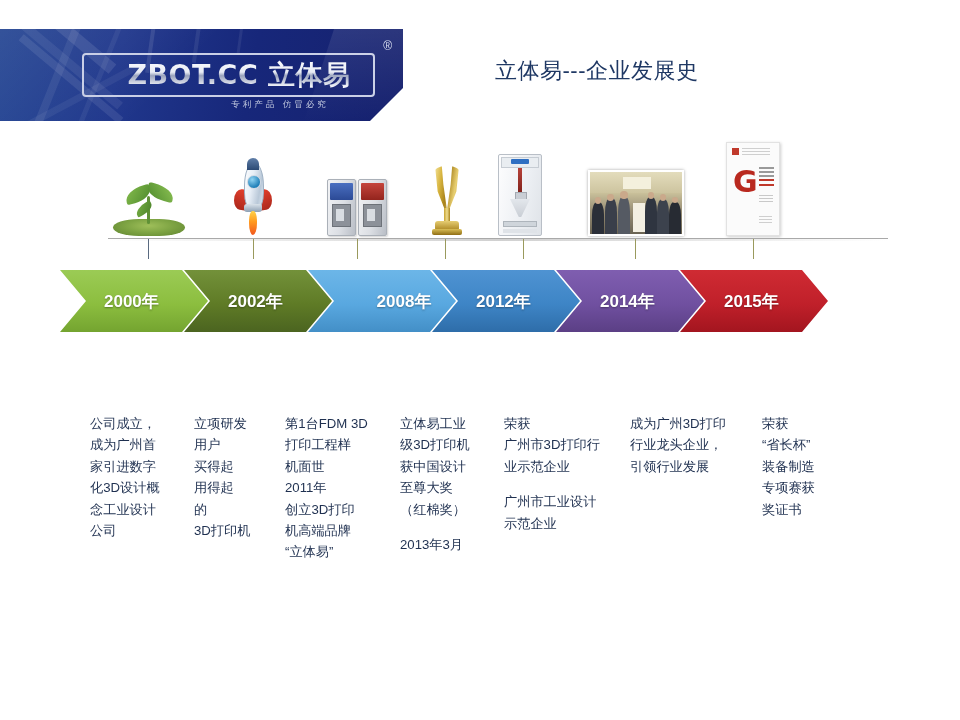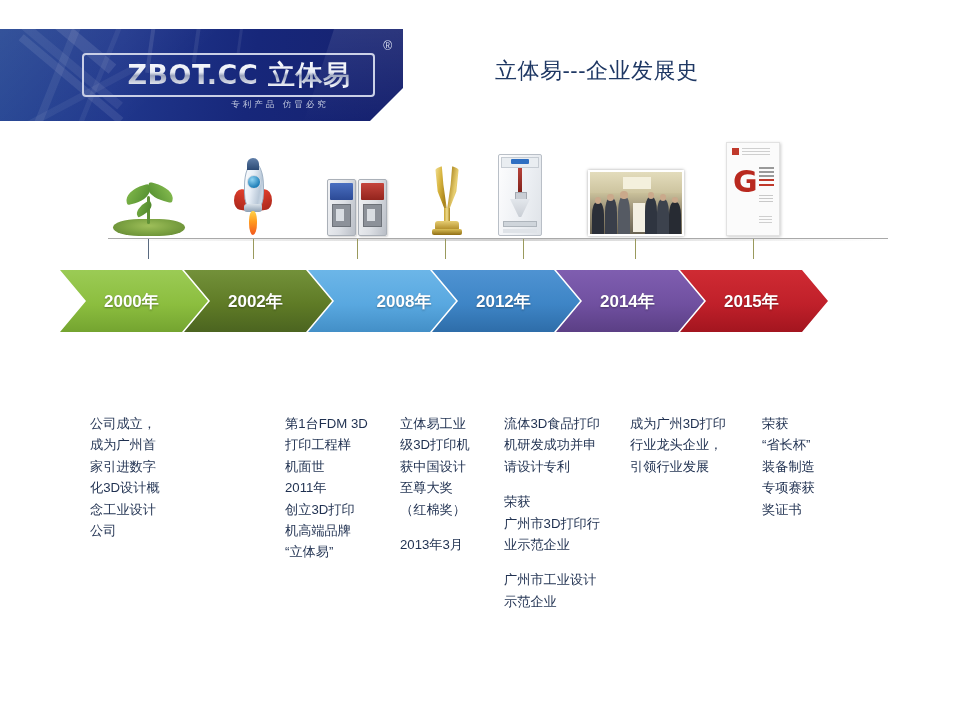--- a/index.html
+++ b/index.html
@@ -362,20 +362,28 @@
 
     <div class="col" style="left:90px;width:100px;">
       <p>公司成立，
 成为广州首
 家引进数字
 化3D设计概
 念工业设计
 公司</p>
     </div>
 
+    <div class="col" style="left:194px;width:78px;">
+      <p>立项研发
+用户
+买得起
+用得起
+的
+3D打印机</p>
+    </div>
 
     <div class="col" style="left:285px;width:112px;">
       <p>第1台FDM 3D
 打印工程样
 机面世
 2011年
 创立3D打印
 机高端品牌
 “立体易”</p>
     </div>
@@ -383,23 +391,20 @@
     <div class="col" style="left:400px;width:100px;">
       <p>立体易工业
 级3D打印机
 获中国设计
 至尊大奖
 （红棉奖）</p>
       <p>2013年3月</p>
     </div>
 
     <div class="col" style="left:504px;width:120px;">
-      <p>流体3D食品打印
-机研发成功并申
-请设计专利</p>
       <p>荣获
 广州市3D打印行
 业示范企业</p>
       <p>广州市工业设计
 示范企业</p>
     </div>
 
     <div class="col" style="left:630px;width:124px;">
       <p>成为广州3D打印
 行业龙头企业，

